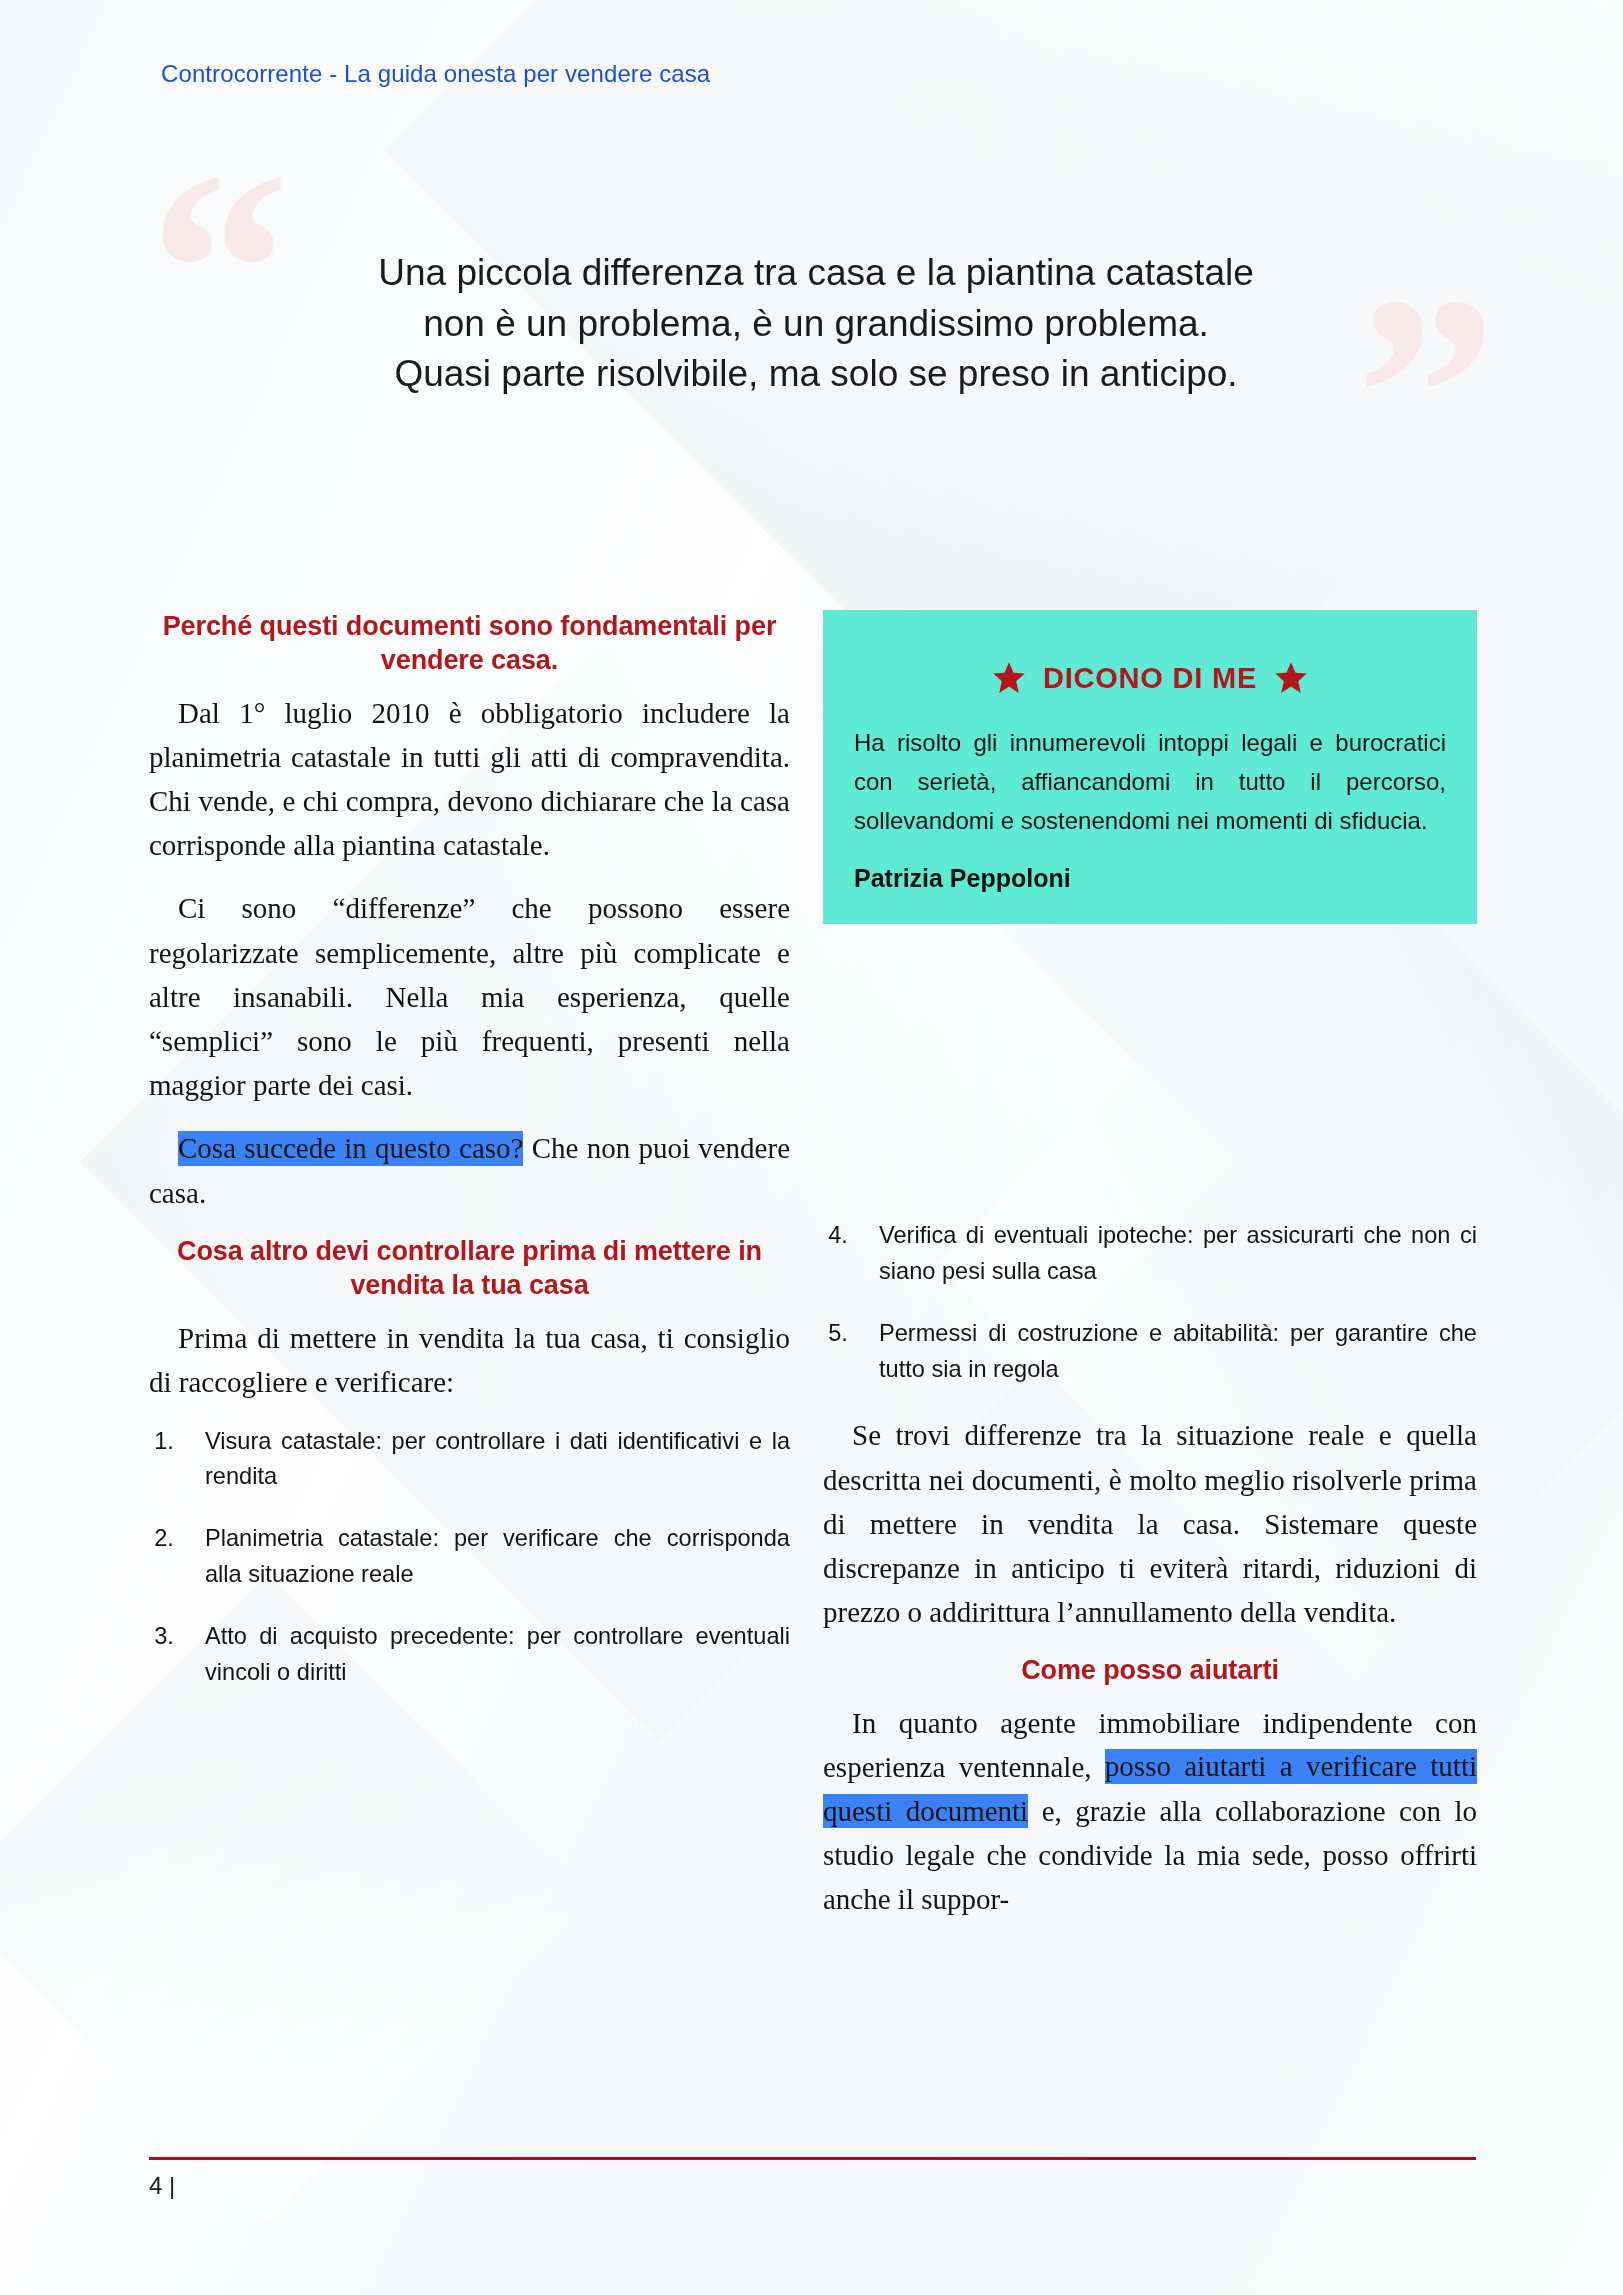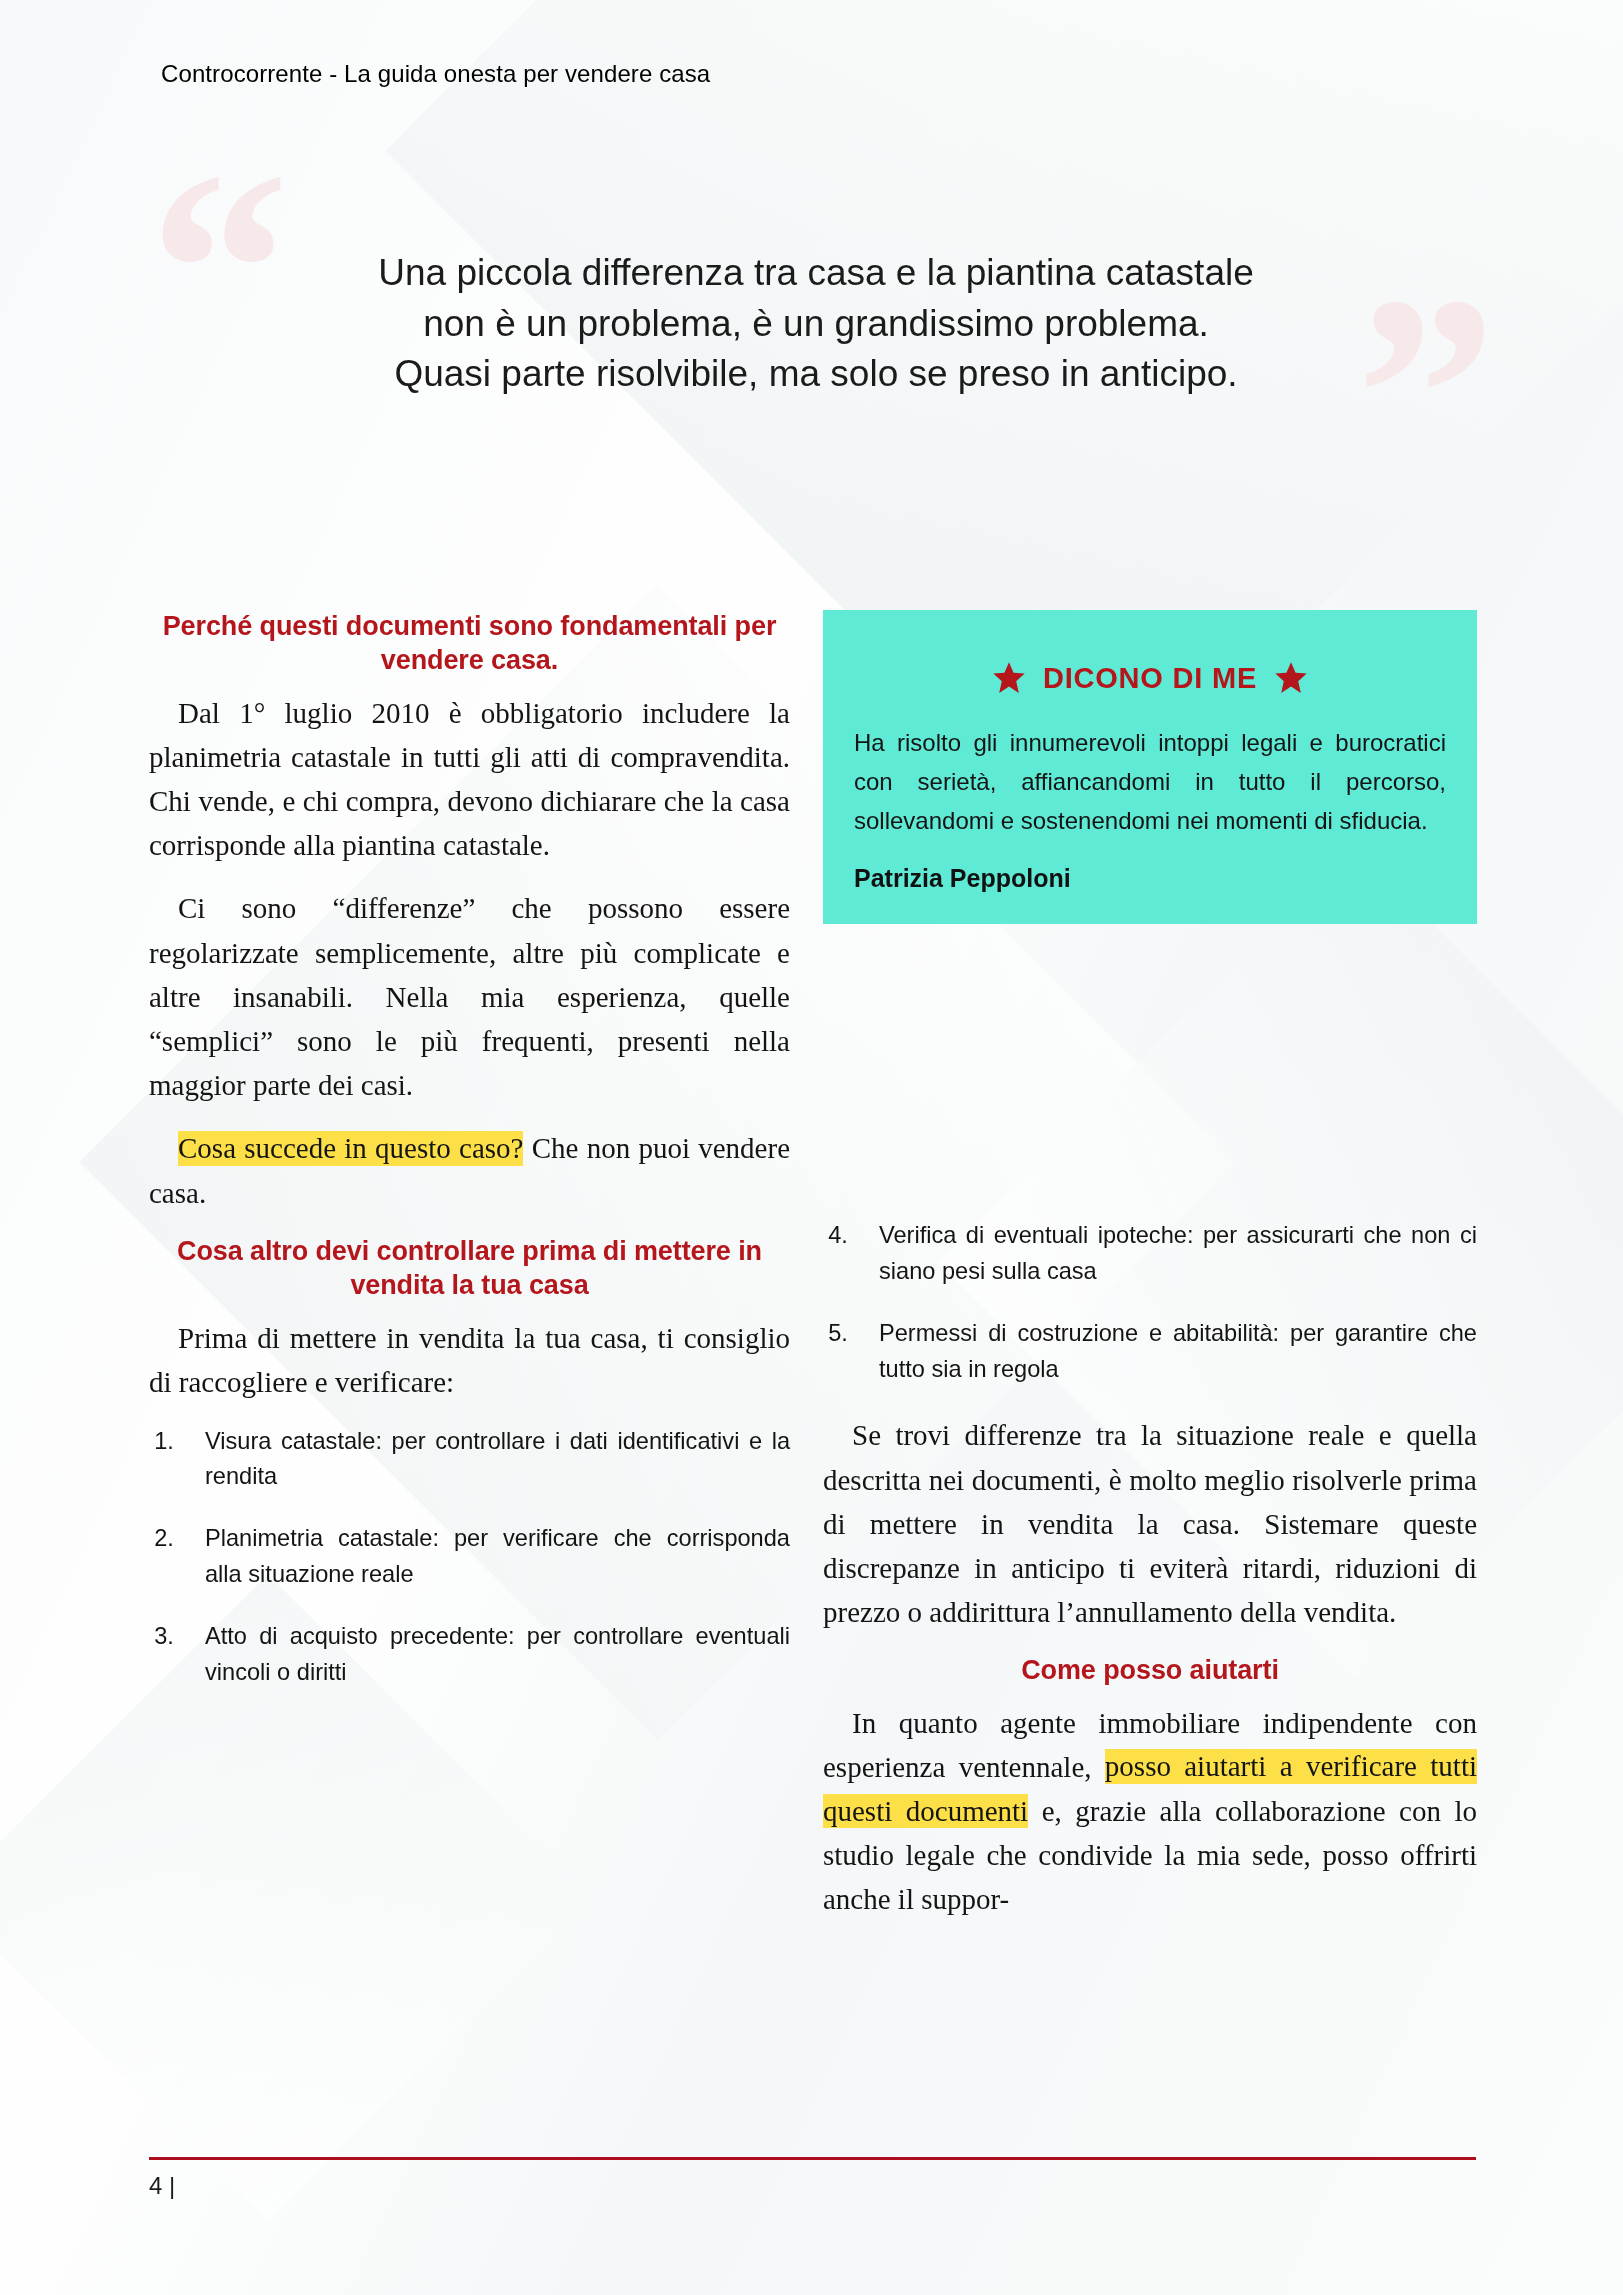--- a/index.html
+++ b/index.html
@@ -23,21 +23,21 @@
          background:linear-gradient(300deg,#ffffff 0%,#eef2f3 100%);opacity:.6;}
   .bg-wash{position:absolute;inset:0;
       background:linear-gradient(115deg,#f7f9fa 0%,#ffffff 38%,#f4f7f8 62%,#fbfcfc 100%);
       opacity:.92;}
 
   
   .page{position:absolute;inset:0;}
 
   .running-head{
     position:absolute;left:161px;top:60px;
-    font-size:24px;letter-spacing:0.1px;color:#000000;
+    font-size:24px;letter-spacing:0.1px;color:#1d4ed8;
     font-family:"Liberation Sans", sans-serif;
   }
 
   
   .quote-block{position:absolute;left:149px;top:156px;width:1328px;height:288px;}
   .qmark{position:absolute;color:#f7e9e9;line-height:1;font-family:"Liberation Serif", serif;
          font-weight:700;user-select:none;}
   .qmark-open{left:0px;top:-27.5px;font-size:281px;}
   .qmark-close{left:1207px;top:98px;font-size:281px;}
   .quote-text{position:absolute;left:52px;top:92px;width:1230px;
@@ -53,21 +53,21 @@
   h2.sec{
     color:#b4161b;font-weight:700;font-size:27px;line-height:1.27;
     text-align:center;margin:0 0 13px 0;letter-spacing:-0.1px;
     font-family:"Liberation Sans", sans-serif;
   }
   p.body{
     margin:0 0 19.6px 0;font-size:29px;line-height:1.52;text-align:justify;
     text-indent:29px;color:#141414;
     font-family:Liberation Serif, serif;
   }
-  .hl{background:#fde047;padding:1.3px 0;box-decoration-break:clone;-webkit-box-decoration-break:clone;}
+  .hl{background:#3b82f6;padding:1.3px 0;box-decoration-break:clone;-webkit-box-decoration-break:clone;}
 
   ol.checklist{margin:0;padding:0;list-style:none;}
   ol.checklist li{
     position:relative;padding-left:56px;margin-bottom:26px;
     font-size:23.6px;line-height:1.52;text-align:justify;
     font-family:"Liberation Sans", sans-serif;color:#141414;
   }
   ol.checklist li .num{position:absolute;left:5.2px;top:0;width:39px;text-align:left;}
 
   

